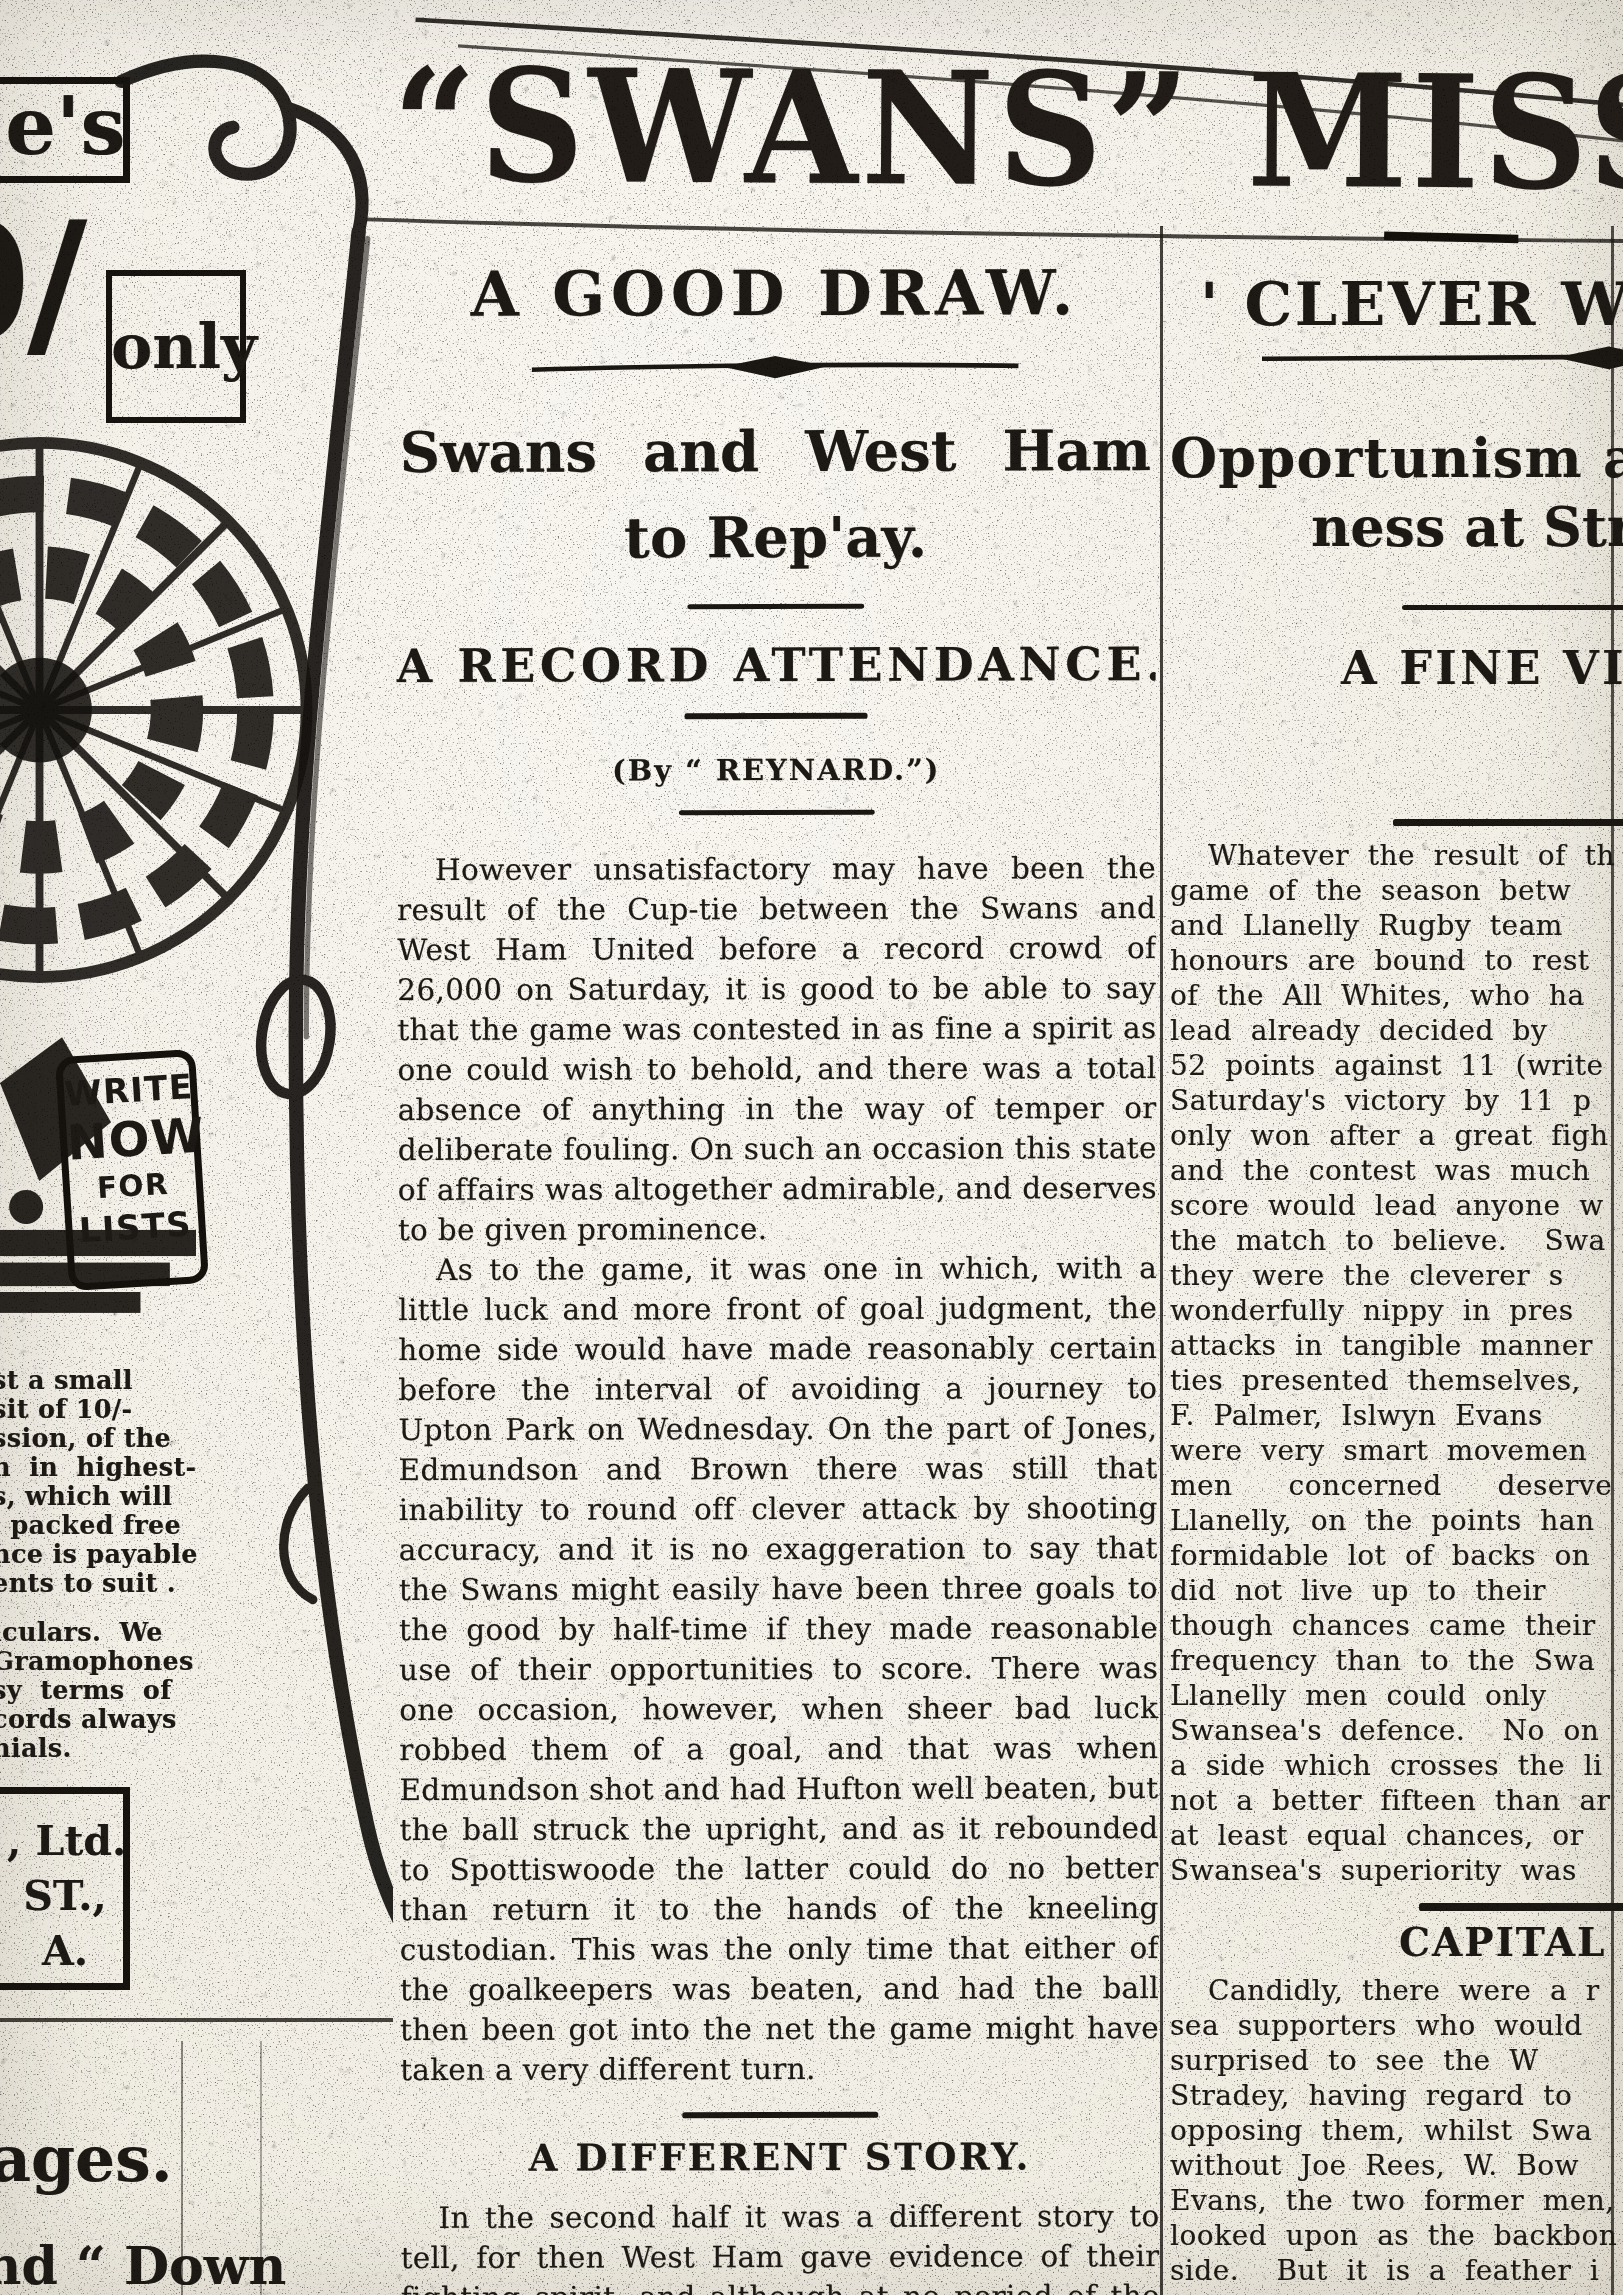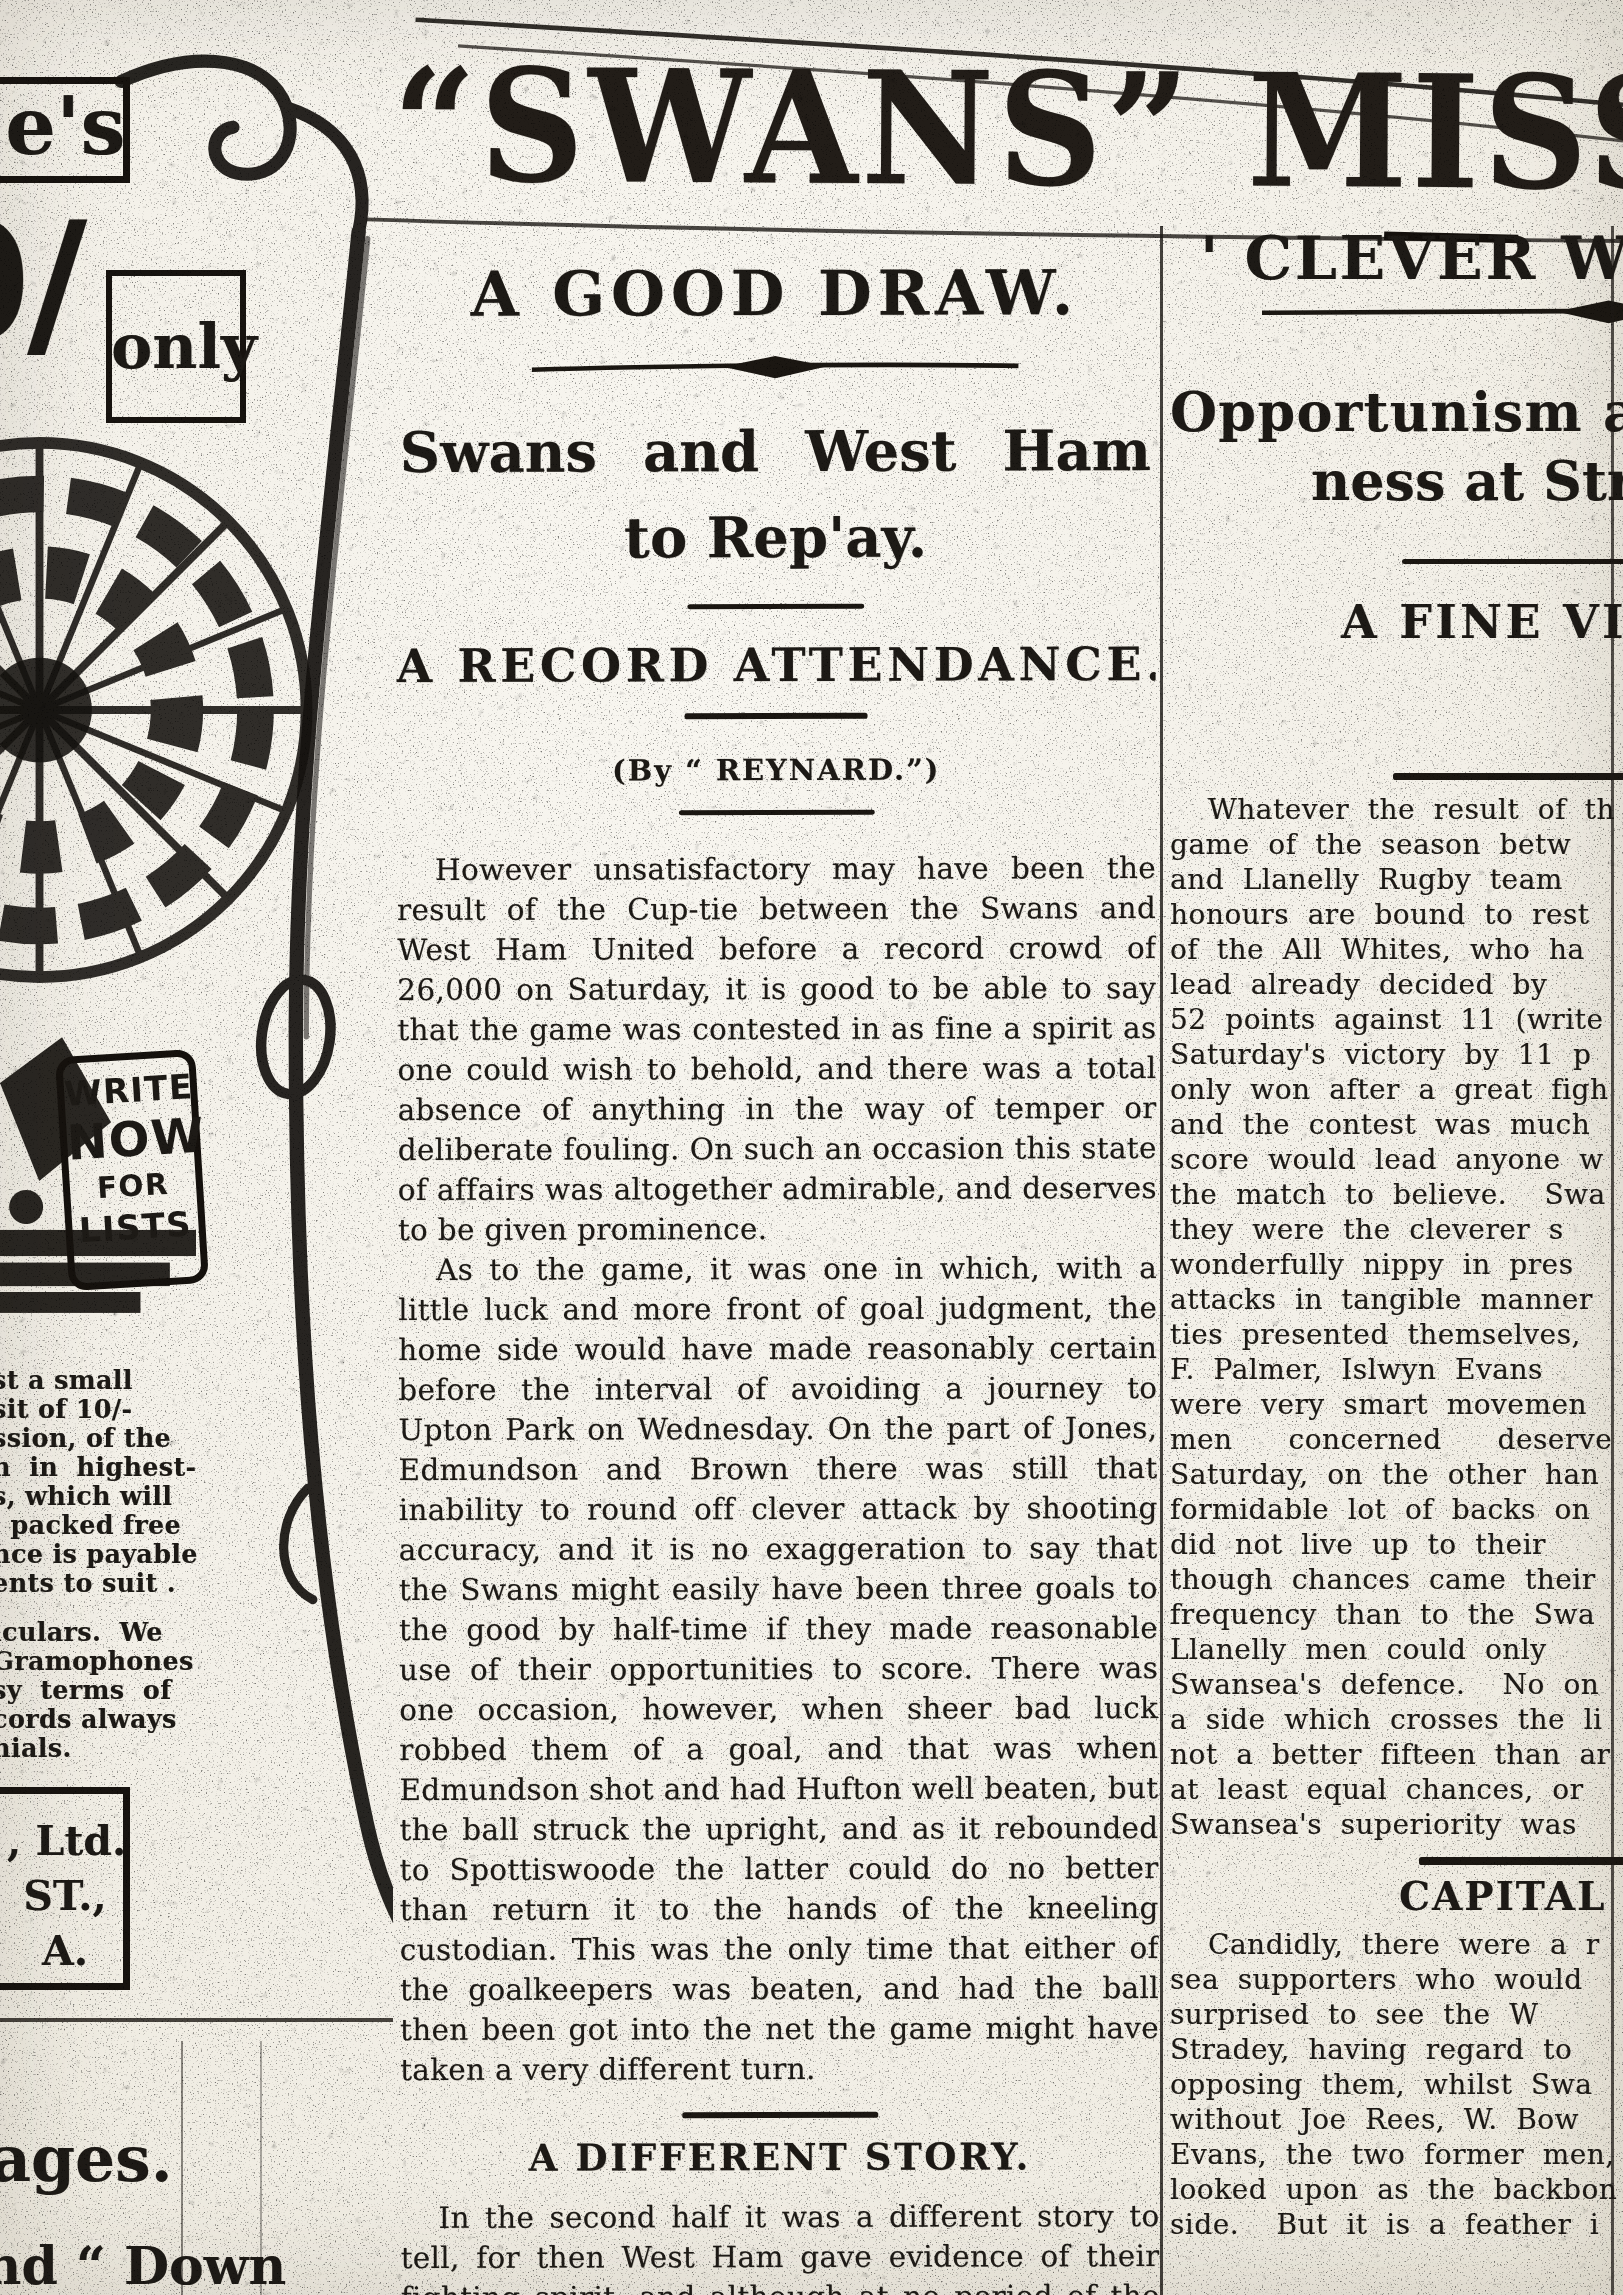--- a/index.html
+++ b/index.html
@@ -27,21 +27,21 @@
 
   .kicker-l { margin-top:34px; font-size:62px; font-weight:700; text-align:center; letter-spacing:5.9px; white-space:nowrap; }
   .deck1-l  { margin-top:36px; font-size:56px; font-weight:700; text-align:justify; text-align-last:justify; line-height:68px; padding:0 3.9px; }
   .deck2-l  { margin-top:18.3px; font-size:56px; font-weight:700; text-align:center; line-height:68px; }
   .subdeck-l{ margin-top:29px; font-size:46px; font-weight:700; text-align:center; letter-spacing:4.6px; white-space:nowrap; }
   .byline-l { margin-top:34px; font-size:29px; font-weight:700; text-align:center; letter-spacing:2px; }
   .body-l   { margin-top:34px; font-size:29.5px; line-height:40px; text-align:justify; letter-spacing:0.3px; }
   .body-l p { margin:0; text-indent:38px; }
   .crosshead-l { margin-top:17px; font-size:37px; font-weight:700; text-align:center; letter-spacing:2.6px; }
 
-  .kicker-r { font-size:60px; font-weight:700; letter-spacing:2.6px; white-space:pre; padding-left:30px; }
+  .kicker-r { margin-top:46px; font-size:60px; font-weight:700; letter-spacing:2.6px; white-space:pre; padding-left:30px; }
   .deck1-r  { margin-top:54px; font-size:54px; font-weight:700; letter-spacing:1.3px; white-space:pre; line-height:64px; }
   .deck2-r  { margin-top:5.2px;  font-size:54px; font-weight:700; white-space:pre; padding-left:141px; line-height:64px;text-align:right; }
   .subdeck-r{ margin-top:31px; font-size:46px; font-weight:700; letter-spacing:3.3px; white-space:pre; padding-left:171px; }
   .crosshead-r { margin-top:7.9px; font-size:39px; font-weight:700; letter-spacing:2px; white-space:pre; padding-left:229px; }
   .rc-lines { margin-top:11.8px; }
   .rc-line { white-space:pre; font-size:28px; line-height:35px; word-spacing:9.2px; letter-spacing:0.5px; }
   .rc-lines .rc-line:first-child { padding-left:38px; }
 
   .hrule { background:#1b1712; height:5.2px; border-radius:2.6px; }
   .hrule-l1 { width:177px; margin:33px auto 0; }
@@ -251,21 +251,21 @@
         <div class="rc-line rc-line-9">and the contest was much</div>
         <div class="rc-line rc-line-10">score would lead anyone w</div>
         <div class="rc-line rc-line-11">the match to believe.  Swa</div>
         <div class="rc-line rc-line-12">they were the cleverer s</div>
         <div class="rc-line rc-line-13">wonderfully nippy in pres</div>
         <div class="rc-line rc-line-14">attacks in tangible manner</div>
         <div class="rc-line rc-line-15">ties presented themselves,</div>
         <div class="rc-line rc-line-16">F. Palmer, Islwyn Evans</div>
         <div class="rc-line rc-line-17">were very smart movemen</div>
         <div class="rc-line rc-line-18">men   concerned   deserve</div>
-        <div class="rc-line rc-line-19">Saturday, on the other han</div>
+        <div class="rc-line rc-line-19">Llanelly, on the points han</div>
         <div class="rc-line rc-line-20">formidable lot of backs on</div>
         <div class="rc-line rc-line-21">did not live up to their</div>
         <div class="rc-line rc-line-22">though chances came their</div>
         <div class="rc-line rc-line-23">frequency than to the Swa</div>
         <div class="rc-line rc-line-24">Llanelly men could only</div>
         <div class="rc-line rc-line-25">Swansea's defence.  No on</div>
         <div class="rc-line rc-line-26">a side which crosses the li</div>
         <div class="rc-line rc-line-27">not a better fifteen than ar</div>
         <div class="rc-line rc-line-28">at least equal chances, or</div>
         <div class="rc-line rc-line-29">Swansea's superiority was</div>

